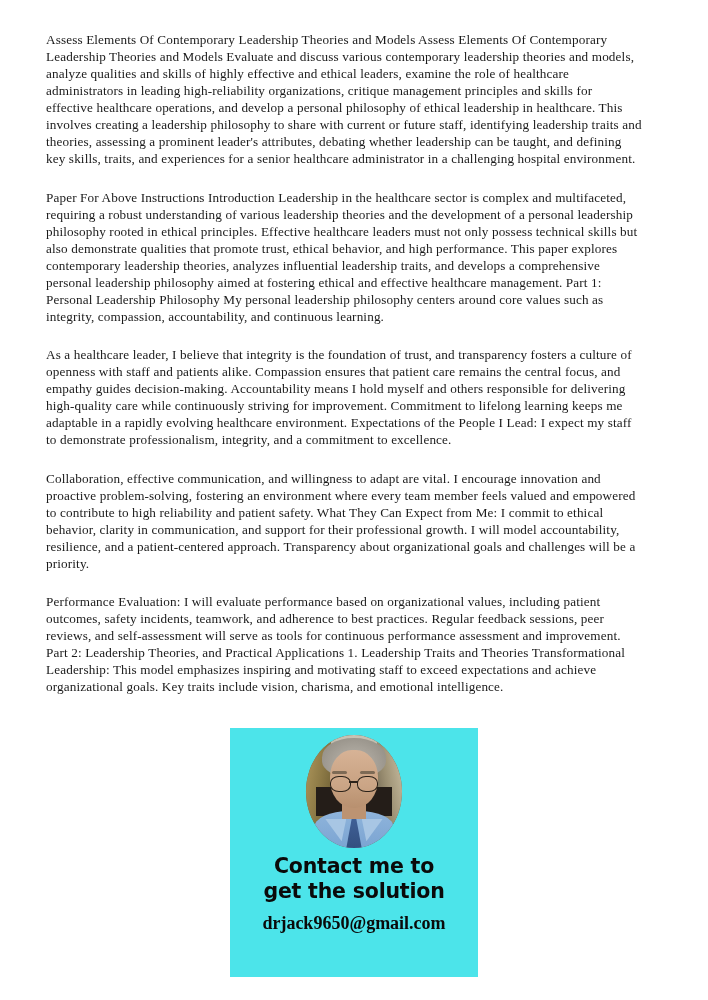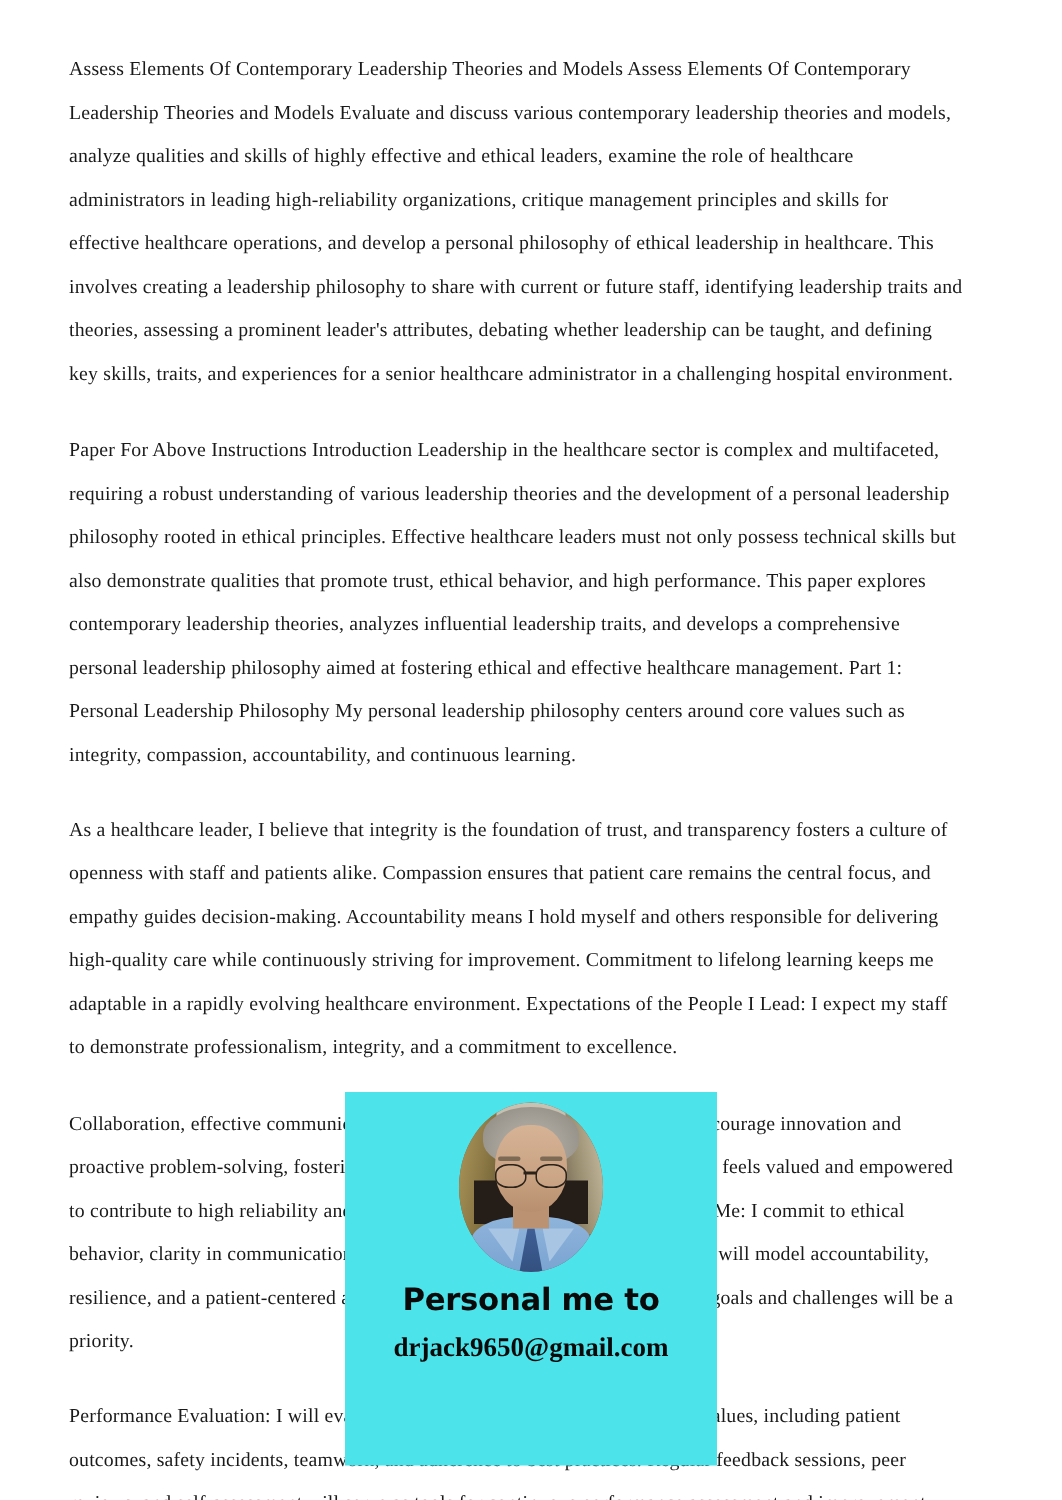--- a/index.html
+++ b/index.html
@@ -28,21 +28,21 @@
   #doc-body {
     position: absolute;
     left: 46px;
     top: 31px;
     width: 596px;
   }
 
   .para {
     font-family: "Liberation Serif", "DejaVu Serif", serif;
     font-size: 13.2px;
-    line-height: 29px;
+    line-height: 17px;
     color: #1a1a1a;
     margin: 0 0 21.6px 0;
     text-align: left;
     white-space: pre-wrap;
     letter-spacing: 0.01em;
   }
   .para:last-child { margin-bottom: 0; }
 
   
   #contact-overlay {
@@ -186,20 +186,21 @@
       <div class="ph-hair"></div>
       <div class="ph-face"></div>
       <div class="ph-brow-l"></div>
       <div class="ph-brow-r"></div>
       <div class="ph-glass-l"></div>
       <div class="ph-glass-r"></div>
       <div class="ph-bridge"></div>
     </div>
 
     <div id="contact-heading">
-      <span class="l1">Personal me to</span>
+      <span class="l1">Contact me to</span>
+      <span class="l2">get the solution</span>
     </div>
 
     <div id="contact-email">drjack9650@gmail.com</div>
 
   </div>
 
 </div>
 
 </body></html>

